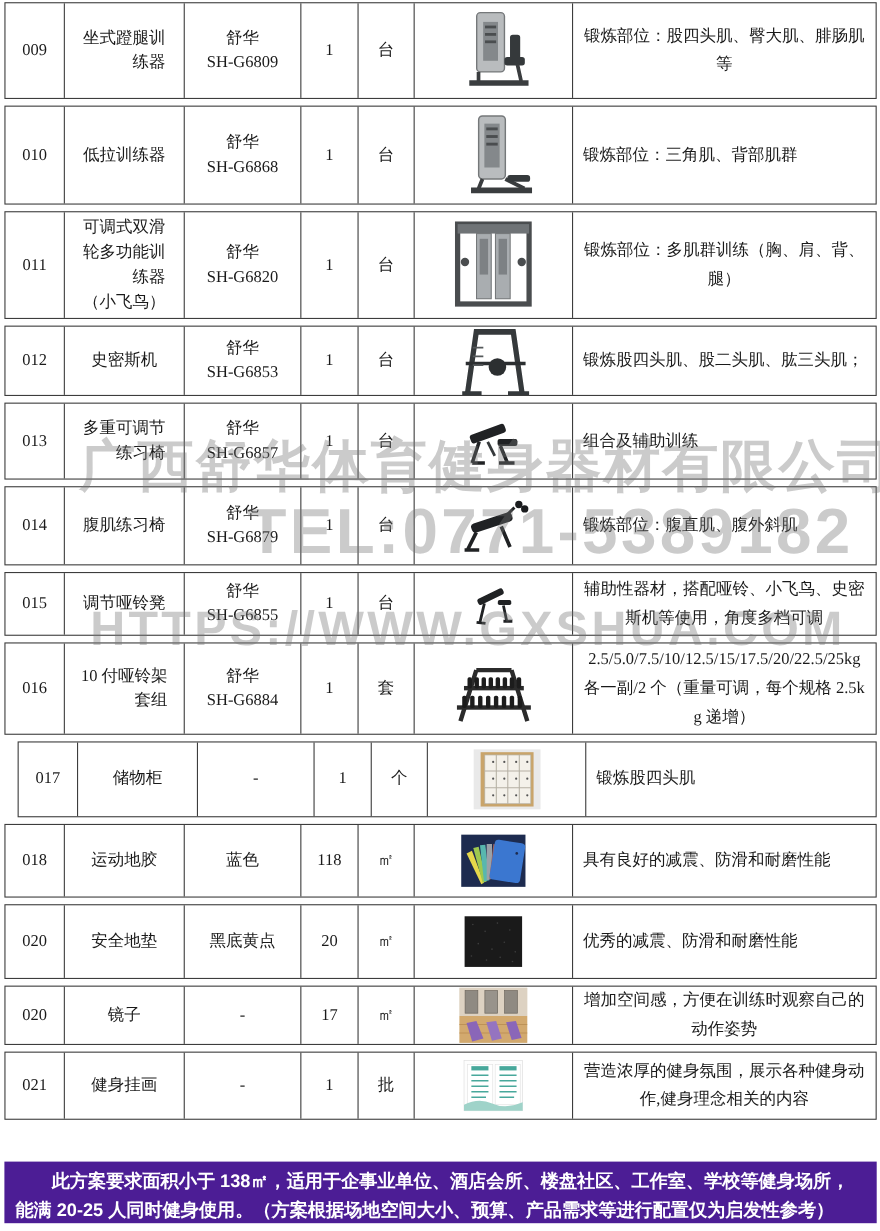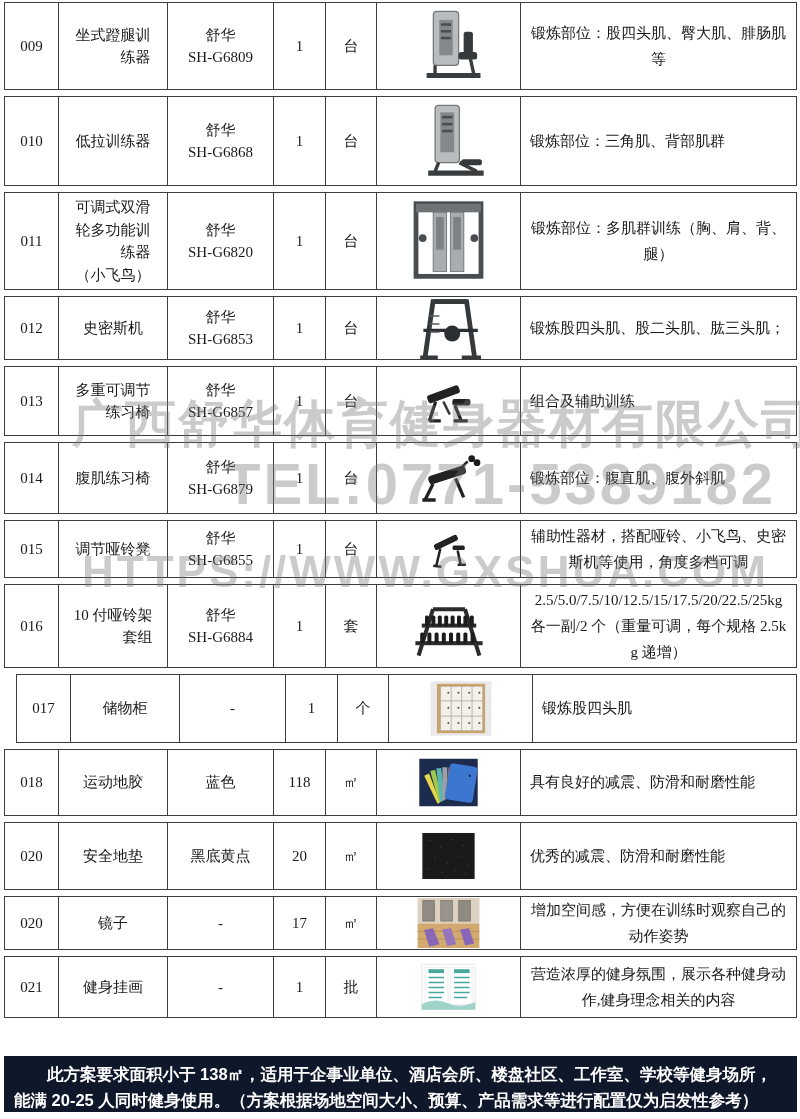--- a/index.html
+++ b/index.html
@@ -366,13 +366,13 @@
           <use href="#sym-fitness-posters" xlink:href="#sym-fitness-posters"></use>
         </svg></div>
     <div class="cell c-desc">营造浓厚的健身氛围，展示各种健身动作,健身理念相关的内容</div>
   </div>
   </div>
 
 <div class="watermark wm-company">广西舒华体育健身器材有限公司</div>
 <div class="watermark wm-tel">TEL:0771-5389182</div>
 <div class="watermark wm-url">HTTPS://WWW.GXSHUA.COM</div>
 
-<div class="footer" id="footer" style="background: #0f172a;">此方案要求面积小于 138㎡，适用于企事业单位、酒店会所、楼盘社区、工作室、学校等健身场所，能满 20-25 人同时健身使用。（方案根据场地空间大小、预算、产品需求等进行配置仅为启发性参考）</div>
+<div class="footer" id="footer" style="background: #4c1d95;">此方案要求面积小于 138㎡，适用于企事业单位、酒店会所、楼盘社区、工作室、学校等健身场所，能满 20-25 人同时健身使用。（方案根据场地空间大小、预算、产品需求等进行配置仅为启发性参考）</div>
 
 </body></html>

